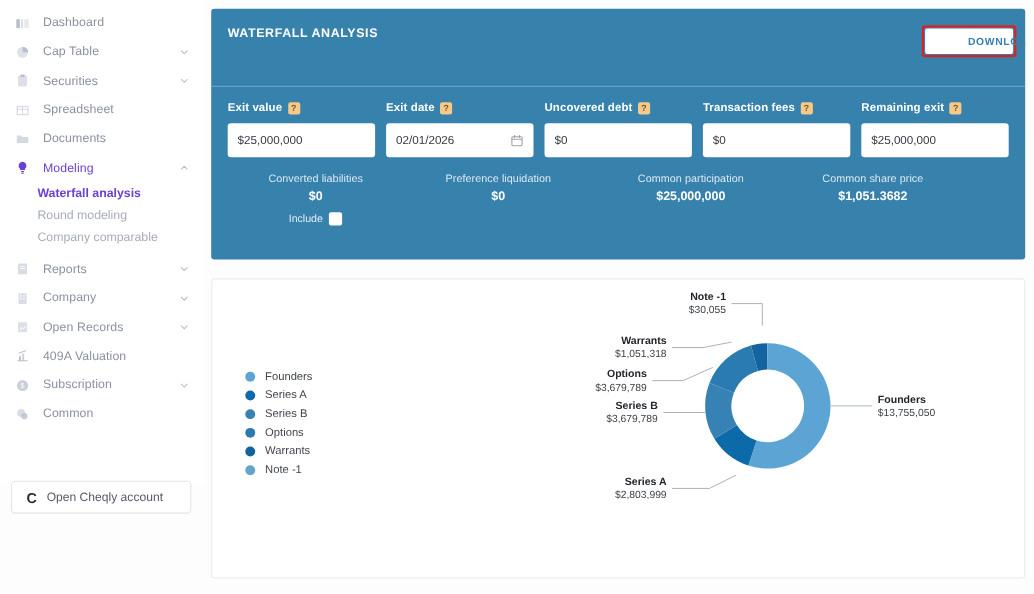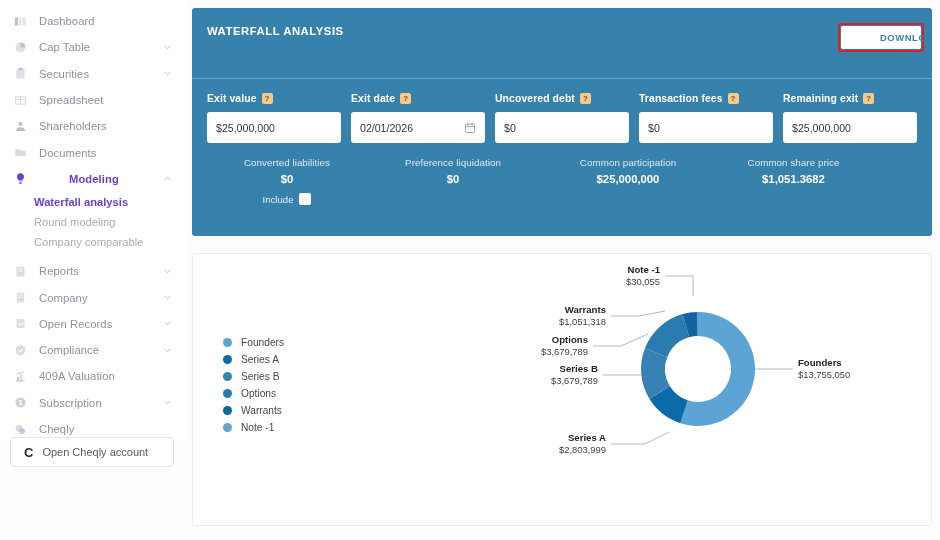--- a/index.html
+++ b/index.html
@@ -34,21 +34,21 @@
     color: #b9bfcf;
   }
   .nav-icon svg { width: 13px; height: 13px; display:block; }
   .nav-label {
     font-size: 11.2px;
     color: #8a90a0;
     letter-spacing: .1px;
     white-space: nowrap;
     flex: 1;
   }
-  .nav-item.active .nav-label { color: #6b3fd4; font-weight: bold; margin-left: 30px; }
+  .nav-item.active .nav-label { color: #6b3fd4; font-weight: normal; }
   .nav-item.active .nav-icon { color: #6b3fd4; }
   .chev {
     width: 9px; height: 9px; flex-shrink: 0;
     color: #b9bfcf;
   }
   .chev svg { width: 9px; height: 9px; display: block; }
   .chev.up svg { transform: rotate(180deg); }
 
   .sub-item {
     display: flex; align-items: center;
@@ -279,29 +279,20 @@
       <span class="nav-icon">
         <svg viewBox="0 0 16 16">
             <rect x="2" y="3.5" width="12" height="9" fill="none" stroke="currentColor" stroke-width="1.4" opacity=".55"></rect>
             <line x1="2" y1="6.6" x2="14" y2="6.6" stroke="currentColor" stroke-width="1.1" opacity=".55"></line>
             <line x1="8" y1="3.5" x2="8" y2="12.5" stroke="currentColor" stroke-width="1.1" opacity=".55"></line>
           </svg>
       </span>
       <span class="nav-label">Spreadsheet</span>
     </div>
 
-    <div class="nav-item">
-      <span class="nav-icon">
-        <svg viewBox="0 0 16 16">
-            <circle cx="8" cy="5" r="2.5" fill="currentColor"></circle>
-            <path d="M2.5 13.5 C2.5 10.3 5 9 8 9 C11 9 13.5 10.3 13.5 13.5 Z" fill="currentColor"></path>
-          </svg>
-      </span>
-      <span class="nav-label">Shareholders</span>
-    </div>
 
     <div class="nav-item">
       <span class="nav-icon">
         <svg viewBox="0 0 16 16">
             <path d="M1.6 4 H6.2 L7.6 5.6 H14.4 V12.4 H1.6 Z" fill="currentColor" opacity=".6"></path>
           </svg>
       </span>
       <span class="nav-label">Documents</span>
     </div>
 
@@ -373,34 +364,20 @@
           </svg>
       </span>
       <span class="nav-label">Open Records</span>
       <span class="chev">
         <svg viewBox="0 0 12 12">
             <path d="M2.5 4.3 L6 7.8 L9.5 4.3" stroke="currentColor" stroke-width="1.3" fill="none" stroke-linecap="round"></path>
           </svg>
       </span>
     </div>
 
-    <div class="nav-item">
-      <span class="nav-icon">
-        <svg viewBox="0 0 16 16">
-            <path d="M8 1.4 L13.6 3.6 V8 C13.6 11.4 11 13.6 8 14.6 C5 13.6 2.4 11.4 2.4 8 V3.6 Z" fill="currentColor" opacity=".55"></path>
-            <path d="M5.6 8 L7.3 9.7 L10.5 6.3" stroke="#fff" stroke-width="1.3" fill="none" stroke-linecap="round"></path>
-          </svg>
-      </span>
-      <span class="nav-label">Compliance</span>
-      <span class="chev">
-        <svg viewBox="0 0 12 12">
-            <path d="M2.5 4.3 L6 7.8 L9.5 4.3" stroke="currentColor" stroke-width="1.3" fill="none" stroke-linecap="round"></path>
-          </svg>
-      </span>
-    </div>
 
     <div class="nav-item">
       <span class="nav-icon">
         <svg viewBox="0 0 16 16">
             <path d="M2.5 13.5 L13.5 13.5" stroke="currentColor" stroke-width="1.2"></path>
             <rect x="4" y="8.5" width="2.2" height="5" fill="currentColor"></rect>
             <rect x="7.6" y="5.6" width="2.2" height="7.9" fill="currentColor" opacity=".7"></rect>
             <path d="M3.4 5 L12 2.2" stroke="currentColor" stroke-width="1.1"></path>
           </svg>
       </span>
@@ -422,21 +399,21 @@
       </span>
     </div>
 
     <div class="nav-item">
       <span class="nav-icon">
         <svg viewBox="0 0 16 16">
             <circle cx="6.4" cy="6.6" r="4.4" fill="currentColor" opacity=".55"></circle>
             <circle cx="10" cy="10.2" r="3.6" fill="currentColor" opacity=".8"></circle>
           </svg>
       </span>
-      <span class="nav-label">Cheqly</span>
+      <span class="nav-label">Common</span>
     </div>
 
     <div class="cheqly-btn">
       <span class="cheqly-logo">C</span>
       <span class="cheqly-text">Open Cheqly account</span>
     </div>
   </nav>
 
   <main class="main">
 

